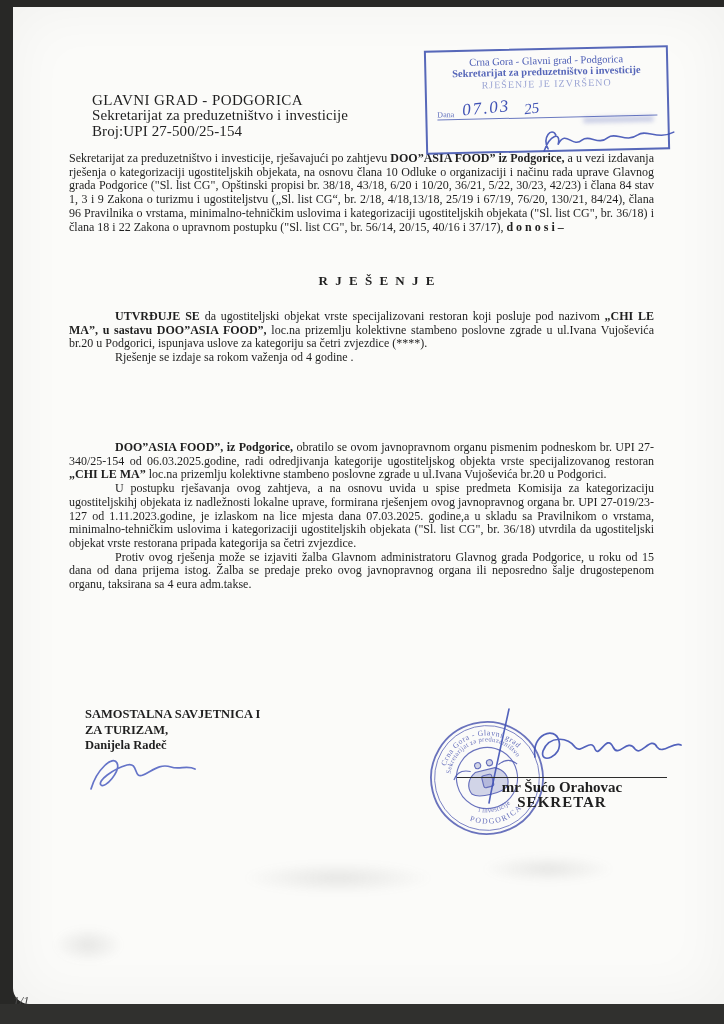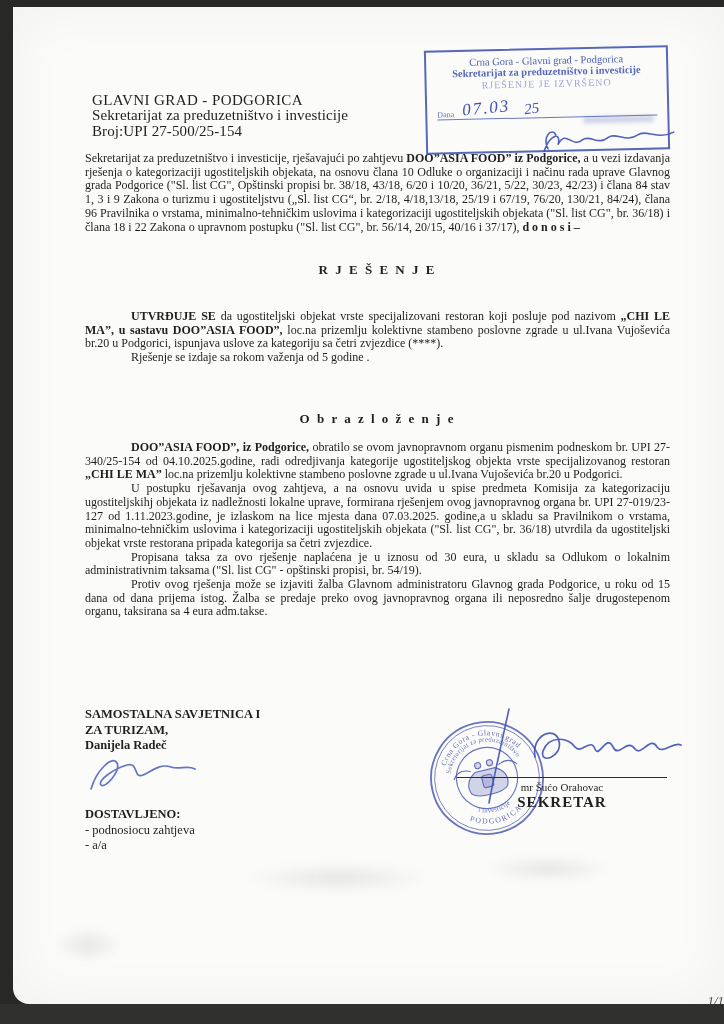--- a/index.html
+++ b/index.html
@@ -33,33 +33,33 @@
   .exec-stamp .s1{font-size:10.5px;margin-top:5px;opacity:.9}
   .exec-stamp .s2{font-size:10.5px;font-weight:bold;opacity:.85}
   .exec-stamp .s3{font-size:10px;letter-spacing:1px;opacity:.5;margin-top:1px}
   .exec-date{display:flex;align-items:flex-end;margin:2px 10px 0 10px;border-bottom:1px solid rgba(58,77,174,.75);height:26px}
   .exec-date .lbl{font-size:8px;opacity:.8;margin-right:8px}
   .exec-date .hw{font-size:17px;font-style:italic;letter-spacing:2px;transform:rotate(-4deg);color:#3f51b5}
   .exec-date .hw-y{font-size:15px;font-style:italic;margin-left:14px;transform:rotate(-5deg);color:#3f51b5}
   .exec-note{position:absolute;right:14px;bottom:26px;width:70px;height:6px;background:rgba(58,77,174,.25);filter:blur(2px)}
   .exec-sig{position:absolute;right:-10px;bottom:-14px;z-index:4}
   
-  .doc-text{left:72px;width:585px;font-size:12px;line-height:13.7px;text-align:justify}
+  .doc-text{left:56px;width:585px;font-size:12px;line-height:13.7px;text-align:justify}
   .doc-text p{margin:0;text-indent:46px}
   .doc-text p.noind{text-indent:0}
   .center-head{left:72px;width:585px;text-align:center;font-weight:bold;font-size:13px;letter-spacing:2px}
   
   .left-signer{left:72px;top:700px;font-weight:bold;font-size:12.5px;line-height:15.5px}
   .delivery{left:72px;top:800px;font-size:12.5px;line-height:15.5px}
   .delivery .dh{font-weight:bold}
   .secretary{left:444px;top:770px;width:210px;text-align:center;z-index:4}
   .secretary .rule{border-top:1.5px solid #2d2d2d;width:100%;height:0;margin-bottom:2px}
-  .secretary .nm{font-weight:normal;font-size:11px;line-height:14px}
+  .secretary .nm{font-weight:bold;font-size:15px;line-height:14px}
   .secretary .tt{font-weight:bold;font-size:15px;letter-spacing:1px;line-height:16px}
-  .footer-num{left:0;top:986px;width:711px;text-align:right;font-size:13px;font-style:italic;color:#4a4a4a;z-index:2}
+  .footer-num{left:0;top:986px;width:711px;text-align:left;font-size:13px;font-style:italic;color:#4a4a4a;z-index:2}
   
   .sig-svg{overflow:visible}
   .round-stamp{left:415px;top:712px;width:118px;height:118px;z-index:2}
   .smudge{position:absolute;border-radius:50%;background:radial-gradient(closest-side,rgba(110,110,110,.14),rgba(110,110,110,0));filter:blur(3px)}
 </style>
 </head>
 <body>
 
 <div class="page">
 
@@ -81,50 +81,43 @@
     <div class="exec-note"></div>
     <svg class="exec-sig sig-svg" width="140" height="45" viewBox="0 0 140 45">
       <path d="M10,30 C4,18 14,8 18,16 M6,32 C12,16 24,12 20,26 C28,10 34,30 44,22 C52,16 60,28 70,20 C78,14 88,26 100,18 C108,12 120,24 136,16" fill="none" stroke="#3f51b5" stroke-width="1.6" stroke-linecap="round" opacity=".9"></path>
     </svg>
   </div>
 
   <div class="abs doc-text" style="top:145px">
     <p class="noind"><span>Sekretarijat za preduzetništvo i investicije, rješavajući po zahtjevu </span><b>DOO”ASIA FOOD” iz Podgorice,</b><span> a u vezi izdavanja rješenja o kategorizaciji ugostiteljskih objekata, na osnovu člana 10 Odluke o organizaciji i načinu rada uprave Glavnog grada Podgorice ("Sl. list CG", Opštinski propisi br. 38/18, 43/18, 6/20 i 10/20, 36/21, 5/22, 30/23, 42/23) i člana 84 stav 1, 3 i 9 Zakona o turizmu i ugostiteljstvu („Sl. list CG“, br. 2/18, 4/18,13/18, 25/19 i 67/19, 76/20, 130/21, 84/24), člana 96 Pravilnika o vrstama, minimalno-tehničkim uslovima i kategorizaciji ugostiteljskih objekata ("Sl. list CG", br. 36/18) i člana 18 i 22 Zakona o upravnom postupku ("Sl. list CG", br. 56/14, 20/15, 40/16 i 37/17), </span><b>d o n o s i –</b></p>
   </div>
 
-  <div class="abs center-head" style="top:255px">R J E Š E N J E</div>
+  <div class="abs center-head" style="top:266px">R J E Š E N J E</div>
 
   <div class="abs doc-text" style="top:303px">
     <p><b>UTVRĐUJE SE</b><span> da ugostiteljski objekat vrste specijalizovani restoran koji posluje pod nazivom </span><b>„CHI LE MA”, u sastavu DOO”ASIA FOOD”,</b><span> loc.na prizemlju kolektivne stambeno poslovne zgrade u ul.Ivana Vujoševića br.20 u Podgorici, ispunjava uslove za kategoriju sa četri zvjezdice (****).</span></p>
-    <p>Rješenje se izdaje sa rokom važenja od 5 godine .</p>
+    <p>Rješenje se izdaje sa rokom važenja od 4 godine .</p>
   </div>
 
-  <div class="abs center-head" style="top:404px">O b r a z l o ž e n j e</div>
 
   <div class="abs doc-text" style="top:434px">
-    <p><b>DOO”ASIA FOOD”, iz Podgorice,</b><span> obratilo se ovom javnopravnom organu pismenim podneskom br. UPI 27-340/25-154 od 04.10.2025.godine, radi odredjivanja kategorije ugostiteljskog objekta vrste specijalizovanog restoran </span><b>„CHI LE MA”</b><span> loc.na prizemlju kolektivne stambeno poslovne zgrade u ul.Ivana Vujoševića br.20 u Podgorici.</span></p>
+    <p><b>DOO”ASIA FOOD”, iz Podgorice,</b><span> obratilo se ovom javnopravnom organu pismenim podneskom br. UPI 27-340/25-154 od 06.03.2025.godine, radi odredjivanja kategorije ugostiteljskog objekta vrste specijalizovanog restoran </span><b>„CHI LE MA”</b><span> loc.na prizemlju kolektivne stambeno poslovne zgrade u ul.Ivana Vujoševića br.20 u Podgorici.</span></p>
     <p>U postupku rješavanja ovog zahtjeva, a na osnovu uvida u spise predmeta Komisija za kategorizaciju ugostiteljskihj objekata iz nadležnosti lokalne uprave, formirana rješenjem ovog javnopravnog organa br. UPI 27-019/23-127 od 1.11.2023.godine, je izlaskom na lice mjesta dana 07.03.2025. godine,a u skladu sa Pravilnikom o vrstama, minimalno-tehničkim uslovima i kategorizaciji ugostiteljskih objekata ("Sl. list CG", br. 36/18) utvrdila da ugostiteljski objekat vrste restorana pripada kategorija sa četri zvjezdice.</p>
-    <p>Propisana taksa za ovo rješenje naplaćena je u iznosu od 30 eura, u skladu sa Odlukom o lokalnim administrativnim taksama ("Sl. list CG" - opštinski propisi, br. 54/19).</p>
     <p>Protiv ovog rješenja može se izjaviti žalba Glavnom administratoru Glavnog grada Podgorice, u roku od 15 dana od dana prijema istog. Žalba se predaje preko ovog javnopravnog organa ili neposredno šalje drugostepenom organu, taksirana sa 4 eura adm.takse.</p>
   </div>
 
   <div class="abs left-signer">
     <div>SAMOSTALNA SAVJETNICA I</div>
     <div>ZA TURIZAM,</div>
     <div>Danijela Radeč</div>
   </div>
   <svg class="abs sig-svg" style="left:70px;top:742px" width="130" height="55" viewBox="0 0 130 55">
     <path d="M8,40 C14,20 30,6 34,14 C38,22 22,40 18,36 C14,32 30,20 44,16 C56,13 50,30 60,26 C68,23 76,14 88,18 C96,21 104,16 112,20" fill="none" stroke="#4a5cc0" stroke-width="1.7" stroke-linecap="round" opacity=".85"></path>
   </svg>
 
-  <div class="abs delivery">
-    <div class="dh">DOSTAVLJENO:</div>
-    <div>- podnosiocu zahtjeva</div>
-    <div>- a/a</div>
-  </div>
 
   <svg class="abs round-stamp" viewBox="0 0 116 116" style="transform:rotate(-14deg)">
     <g stroke="#4a55b0" fill="none" opacity=".82">
       <circle cx="58" cy="58" r="55" stroke-width="1.8"></circle>
       <circle cx="58" cy="58" r="51.5" stroke-width=".8"></circle>
       <circle cx="58" cy="58" r="30" stroke-width="1.1"></circle>
     </g>
     <defs>
       <path id="arcTop" d="M 16,58 A 42,42 0 0 1 100,58"></path>
       <path id="arcBottom" d="M 13,58 A 45,45 0 0 0 103,58"></path>

